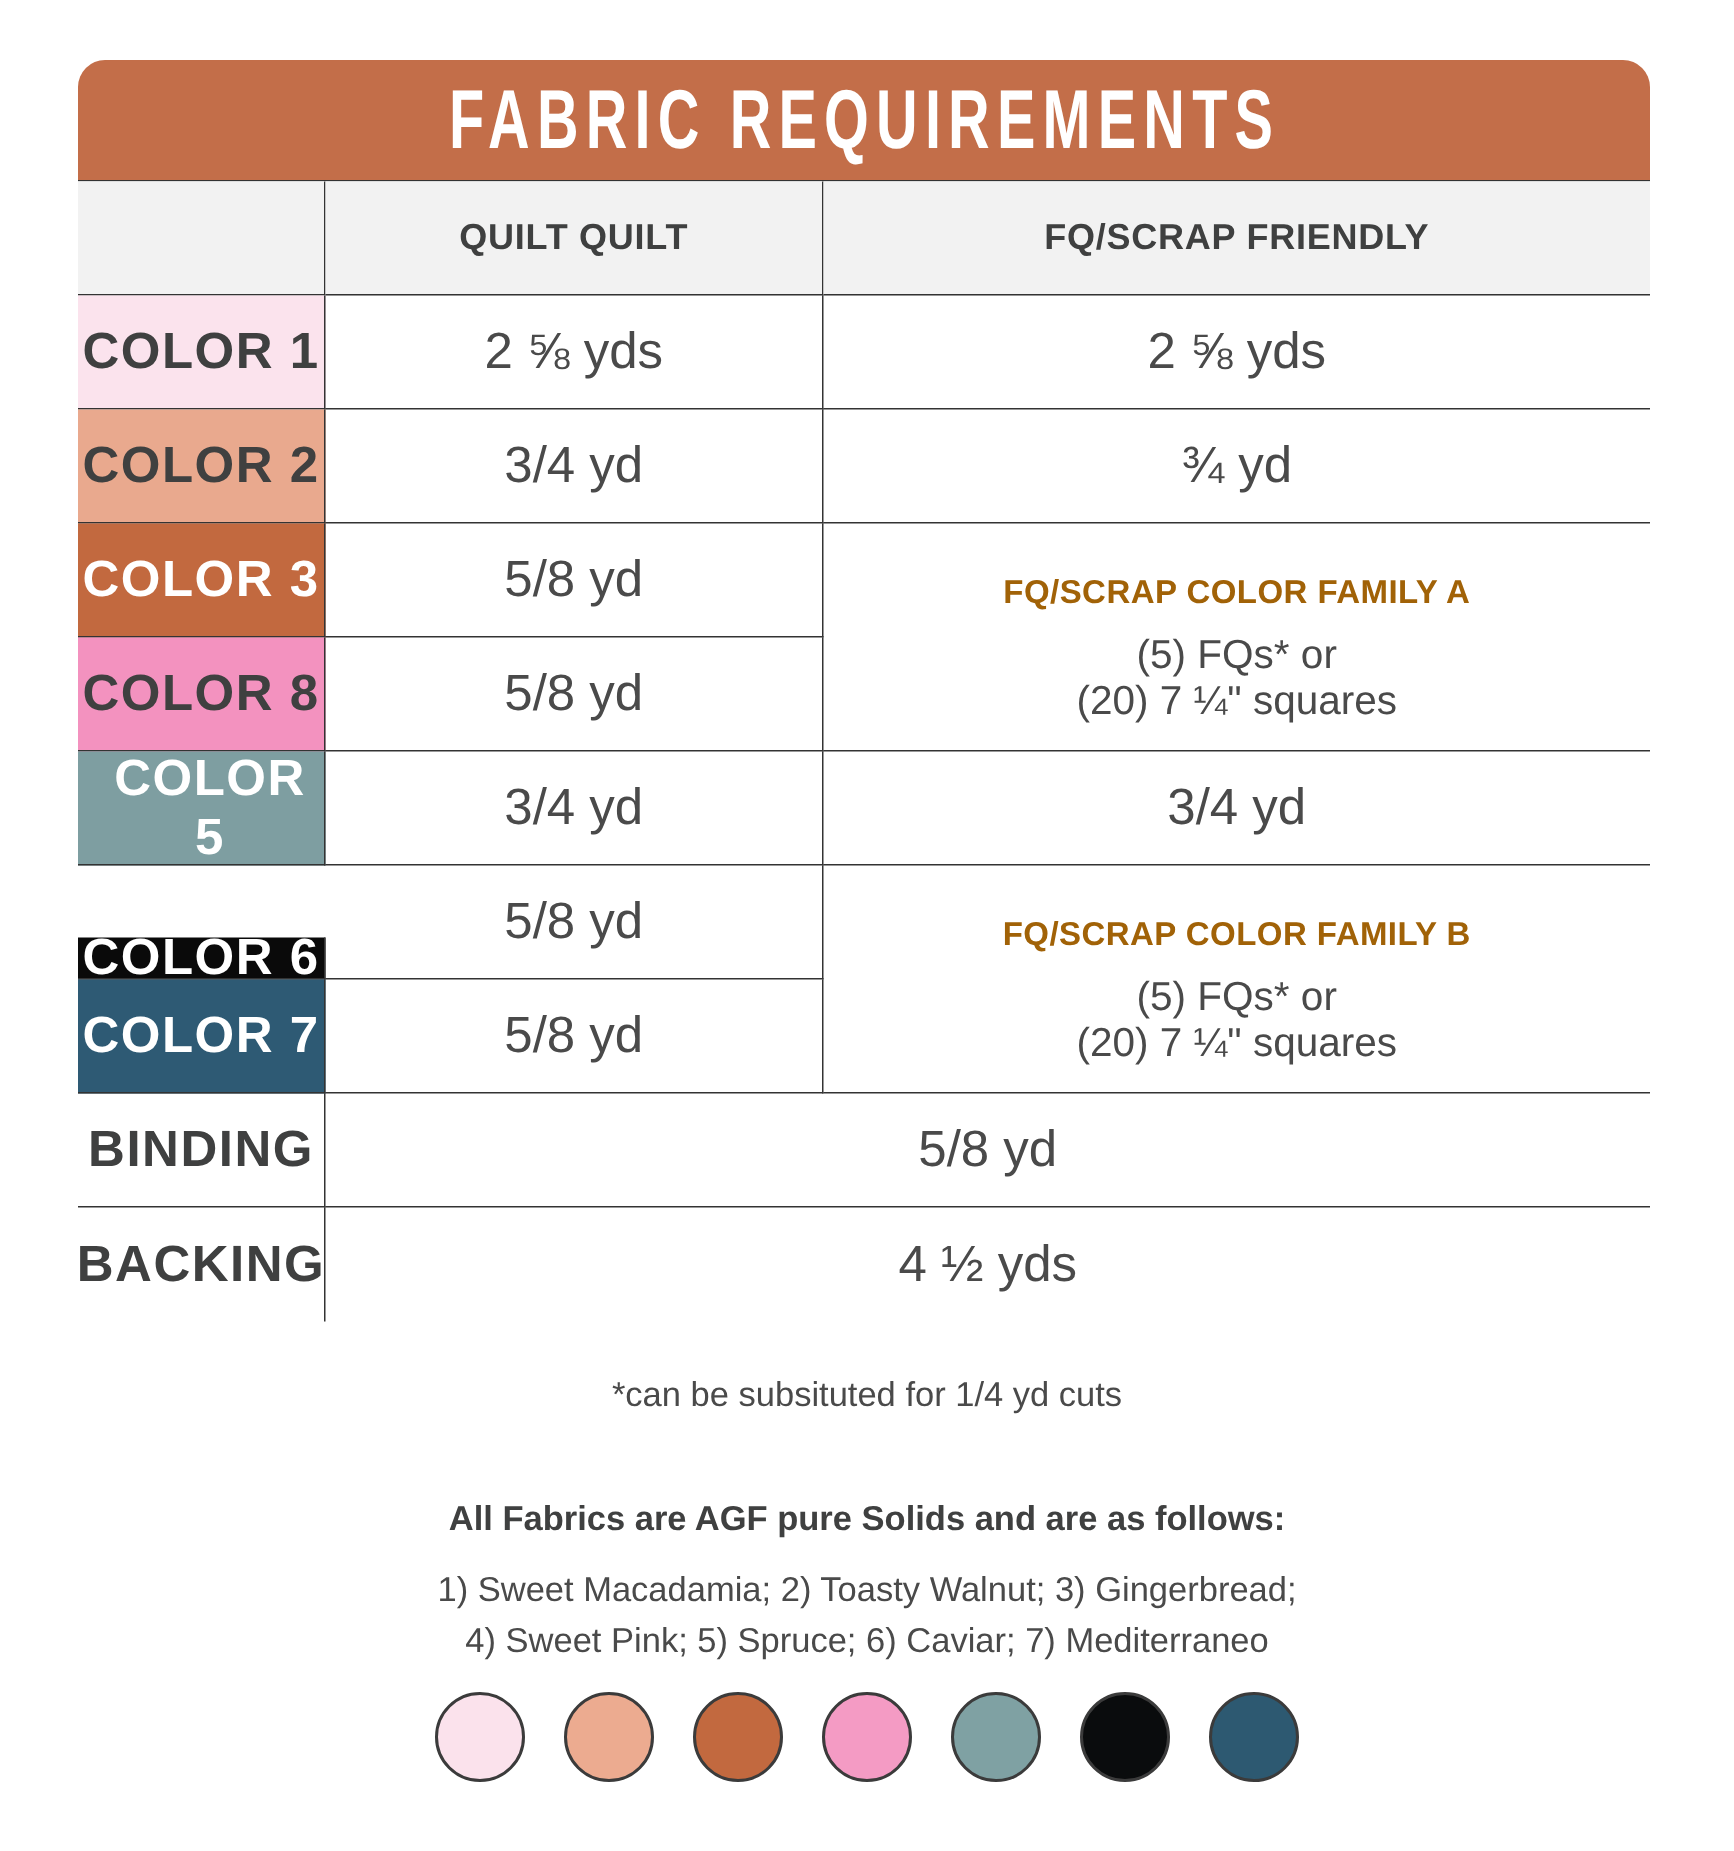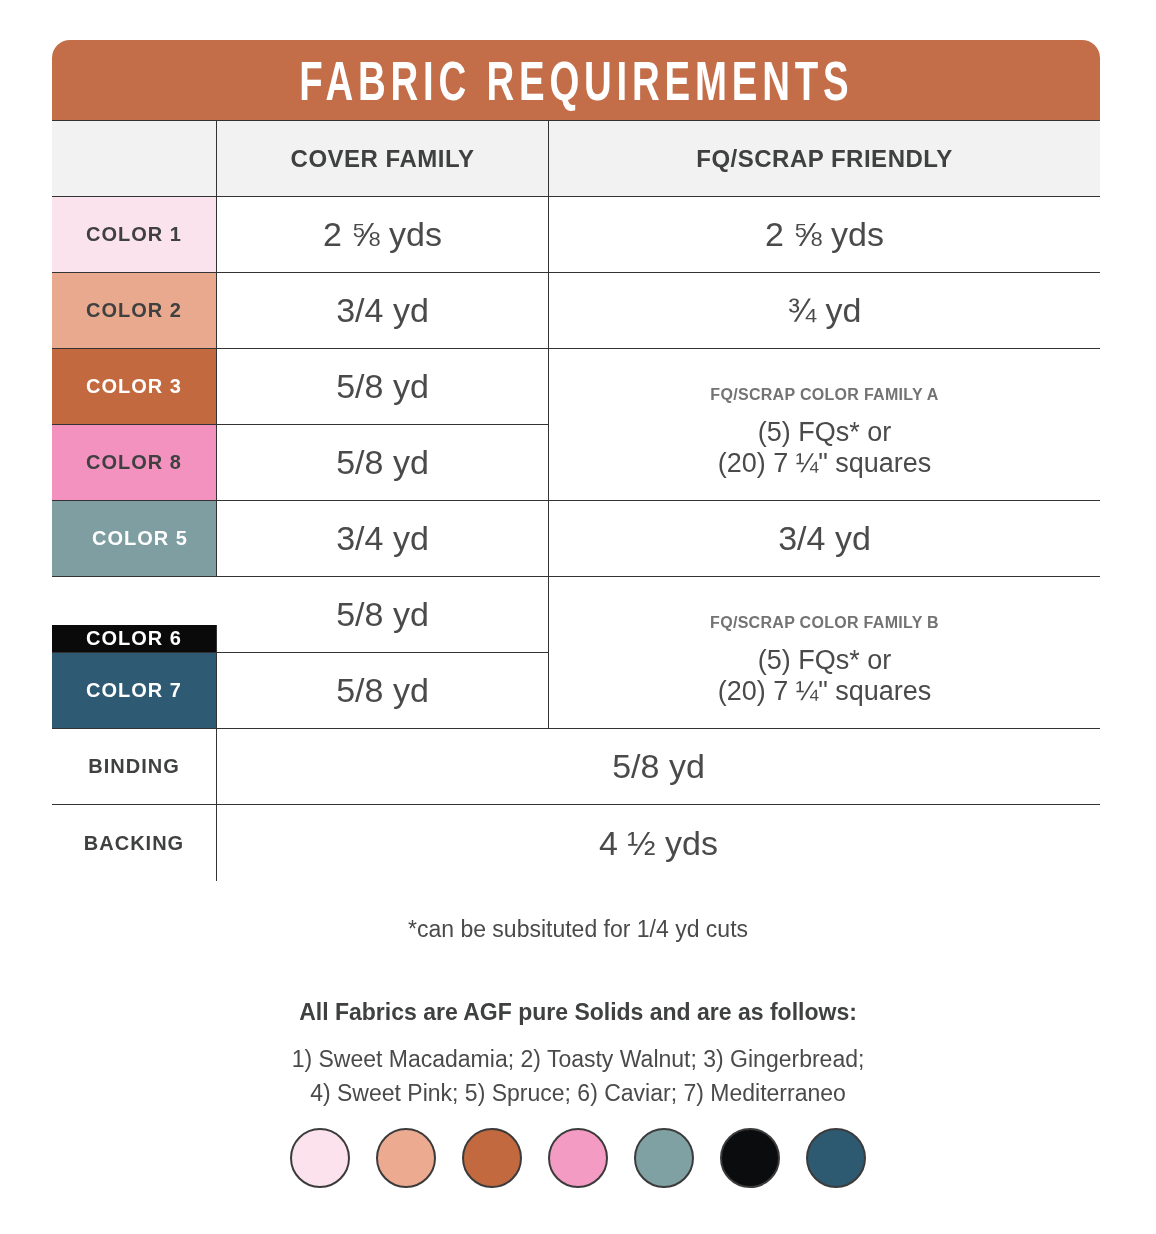--- a/index.html
+++ b/index.html
@@ -15,23 +15,23 @@
   .ftable{position:absolute;left:52px;top:121px;width:1048px;display:grid;
           grid-template-columns:165px 332px 551px;grid-template-rows:repeat(10,76px);}
   .cell{display:flex;flex-direction:column;align-items:center;justify-content:center;box-sizing:border-box;text-align:center;}
   .c1{grid-column:1}.c2{grid-column:2}.c3{grid-column:3}.c23{grid-column:2/4}
   .r1{grid-row:1}.r2{grid-row:2}.r3{grid-row:3}.r4{grid-row:4}.r5{grid-row:5}
   .r6{grid-row:6}.r7{grid-row:7}.r8{grid-row:8}.r9{grid-row:9}.r10{grid-row:10}
   .r4s{grid-row:4/6}.r7s{grid-row:7/9}
   .br{border-right:1.5px solid #333333}
   .bb{border-bottom:1.5px solid #333333}
   .head{background:#F2F2F2;font-size:24px;font-weight:600;color:#3F4040;letter-spacing:0.5px;}
-  .label{font-size:20px;font-weight:600;letter-spacing:1px;color:#3F4040;}
+  .label{font-size:34px;font-weight:600;letter-spacing:1px;color:#3F4040;}
   .val{font-size:34px;font-weight:400;color:#4A4A4A;}
-  .family-heading{font-size:16px;font-weight:700;color:#737373;letter-spacing:0.3px;margin-top:16px;}
+  .family-heading{font-size:22px;font-weight:700;color:#a16207;letter-spacing:0.3px;margin-top:16px;}
   .family-lines{font-size:27px;font-weight:400;color:#4A4A4A;line-height:31px;margin-top:13px;}
 
   
   .centerline{position:absolute;left:0;width:100%;text-align:center;}
   .footnote{top:916px;font-size:23px;color:#4A4A4A;}
   .fabrics-heading{top:999px;font-size:23px;font-weight:700;color:#3F4040;}
   .fabrics-list{top:1042px;font-size:23px;color:#4A4A4A;line-height:34px;}
 
   
   .swatches{position:absolute;left:0;top:1128px;width:100%;display:flex;justify-content:center;gap:26px;}
@@ -40,21 +40,21 @@
 </head>
 <body>
 
 <div class="banner" style="background: rgb(195, 110, 73);">
   <div class="banner-title">FABRIC REQUIREMENTS</div>
 </div>
 
 <div class="ftable">
 
   <div class="cell head c1 r1 br bb"></div>
-  <div class="cell head c2 r1 br bb">COVER FAMILY</div>
+  <div class="cell head c2 r1 br bb">QUILT QUILT</div>
   <div class="cell head c3 r1 bb">FQ/SCRAP FRIENDLY</div>
 
   <div class="cell label c1 r2 br bb" style="background: rgb(251, 227, 237); color: rgb(63, 64, 64);">COLOR 1</div>
   <div class="cell val c2 r2 br bb">2 ⅝ yds</div>
   <div class="cell val c3 r2 bb">2 ⅝ yds</div>
 
   <div class="cell label c1 r3 br bb" style="background: rgb(233, 169, 142); color: rgb(63, 64, 64);">COLOR 2</div>
   <div class="cell val c2 r3 br bb">3/4 yd</div>
   <div class="cell val c3 r3 bb">¾ yd</div>
 

